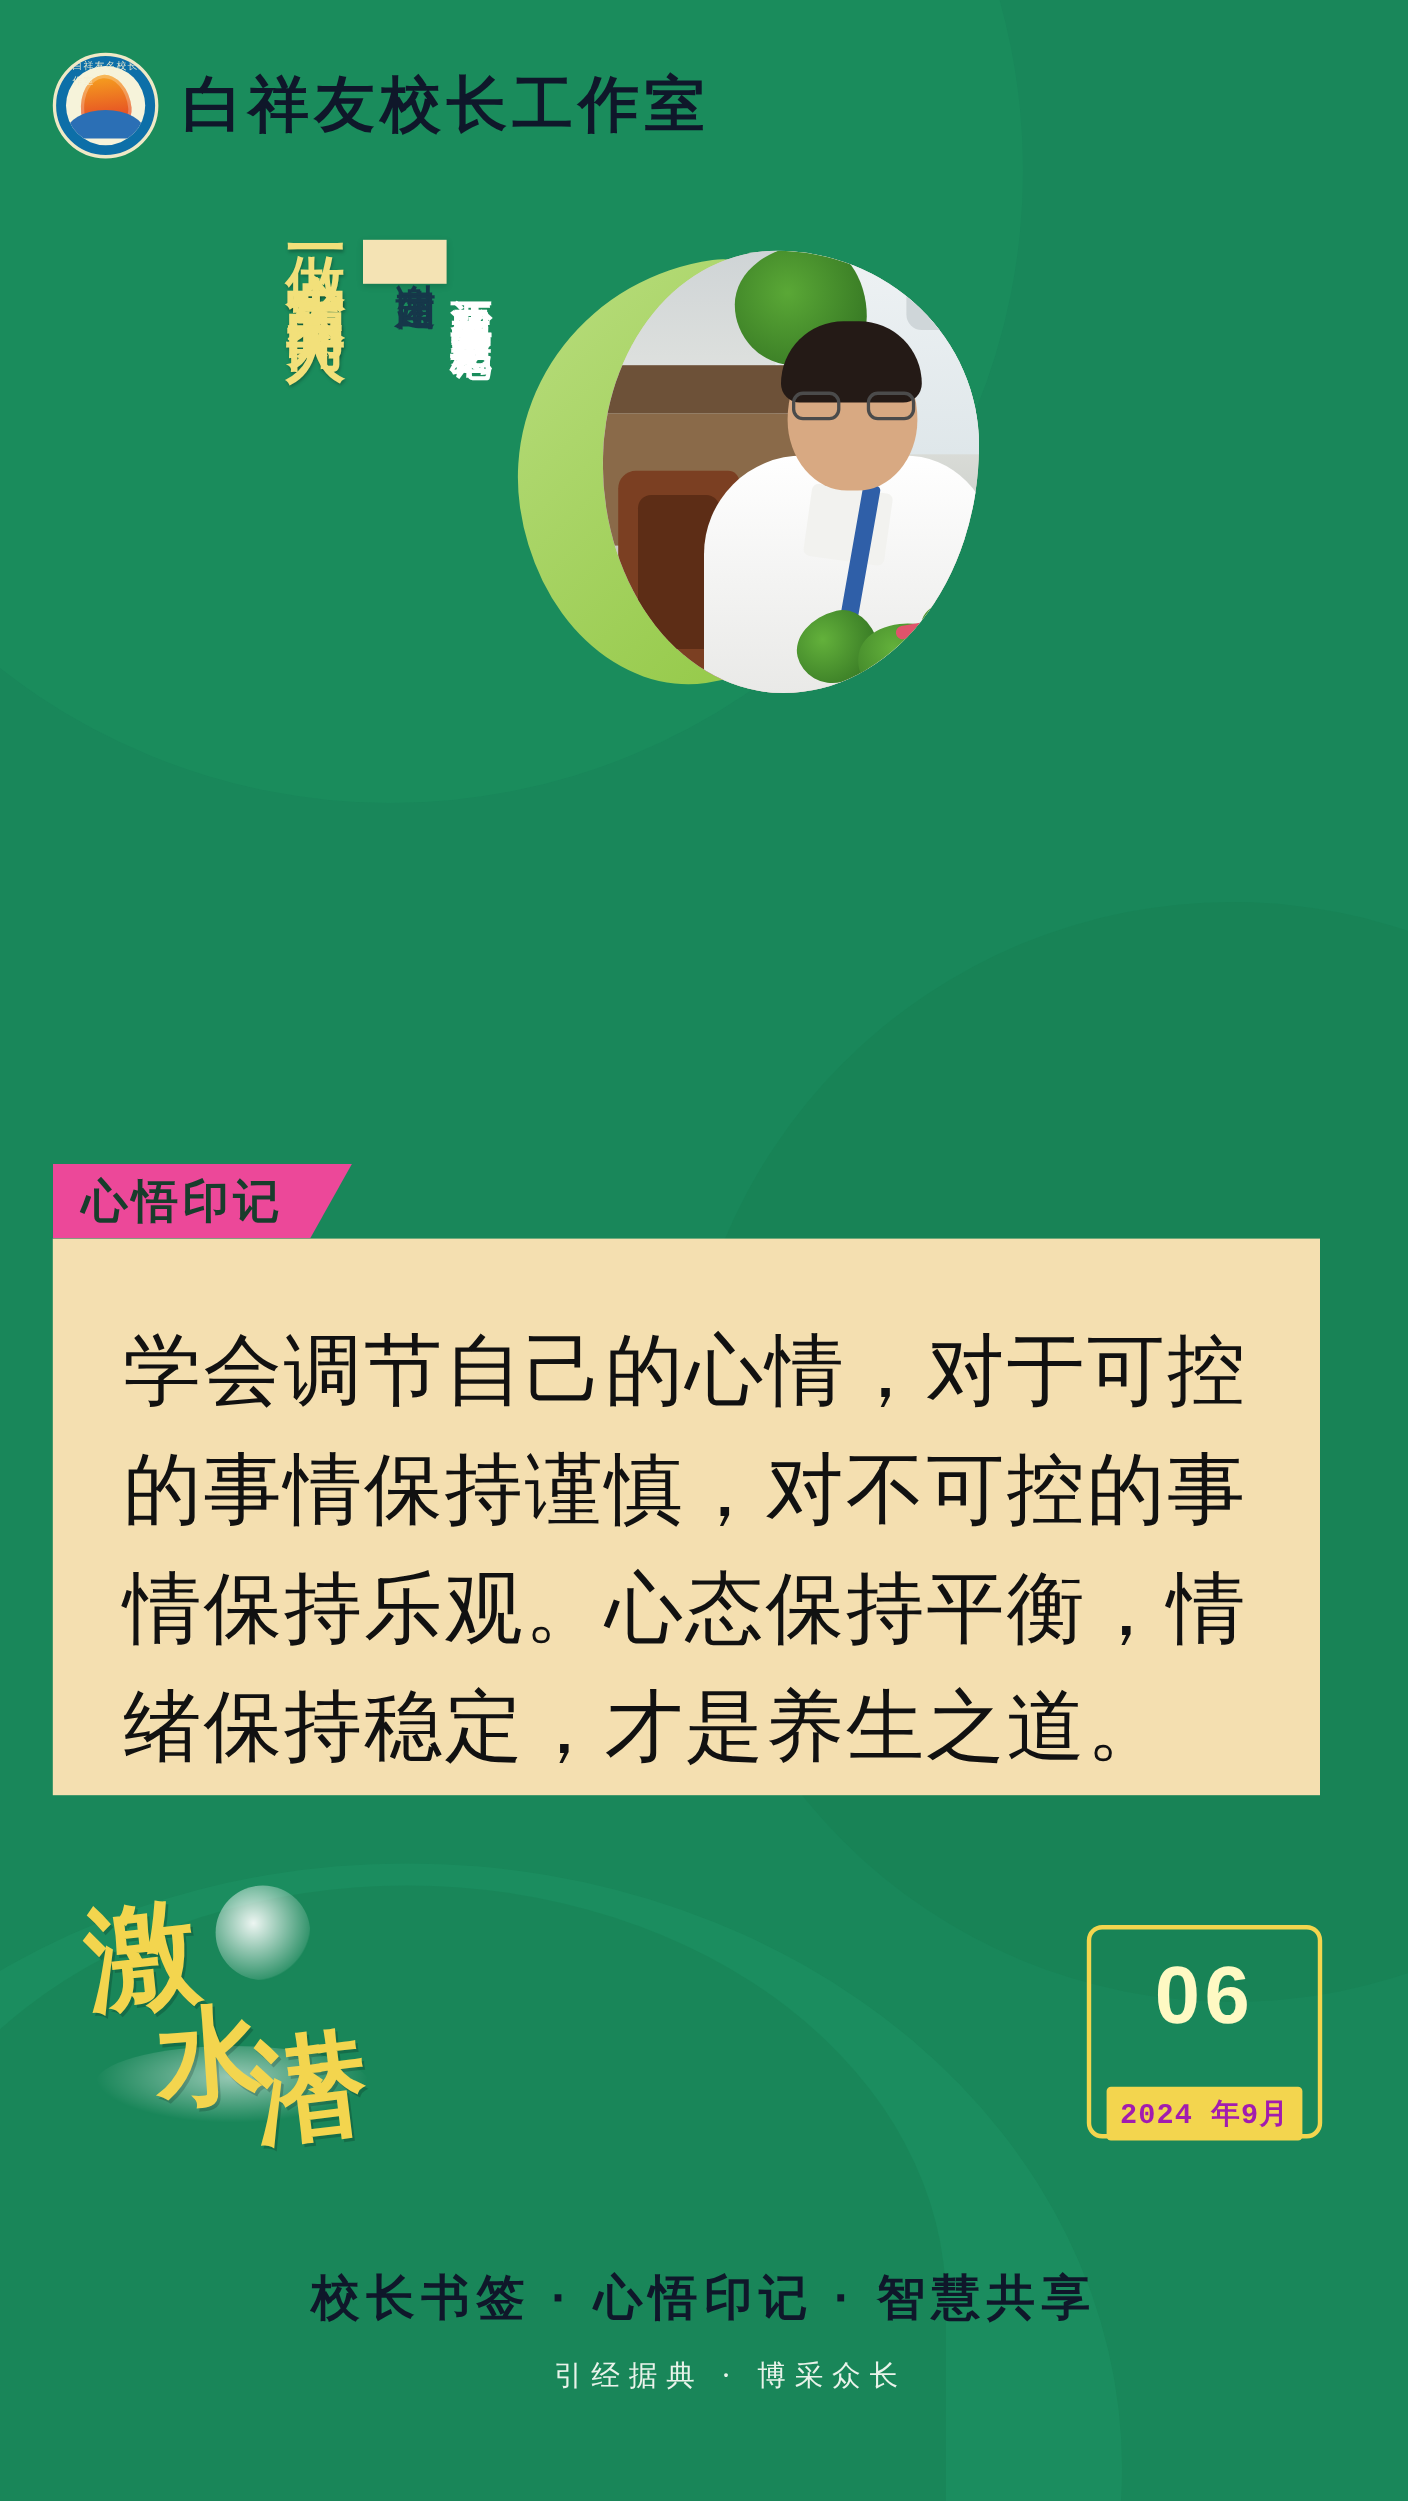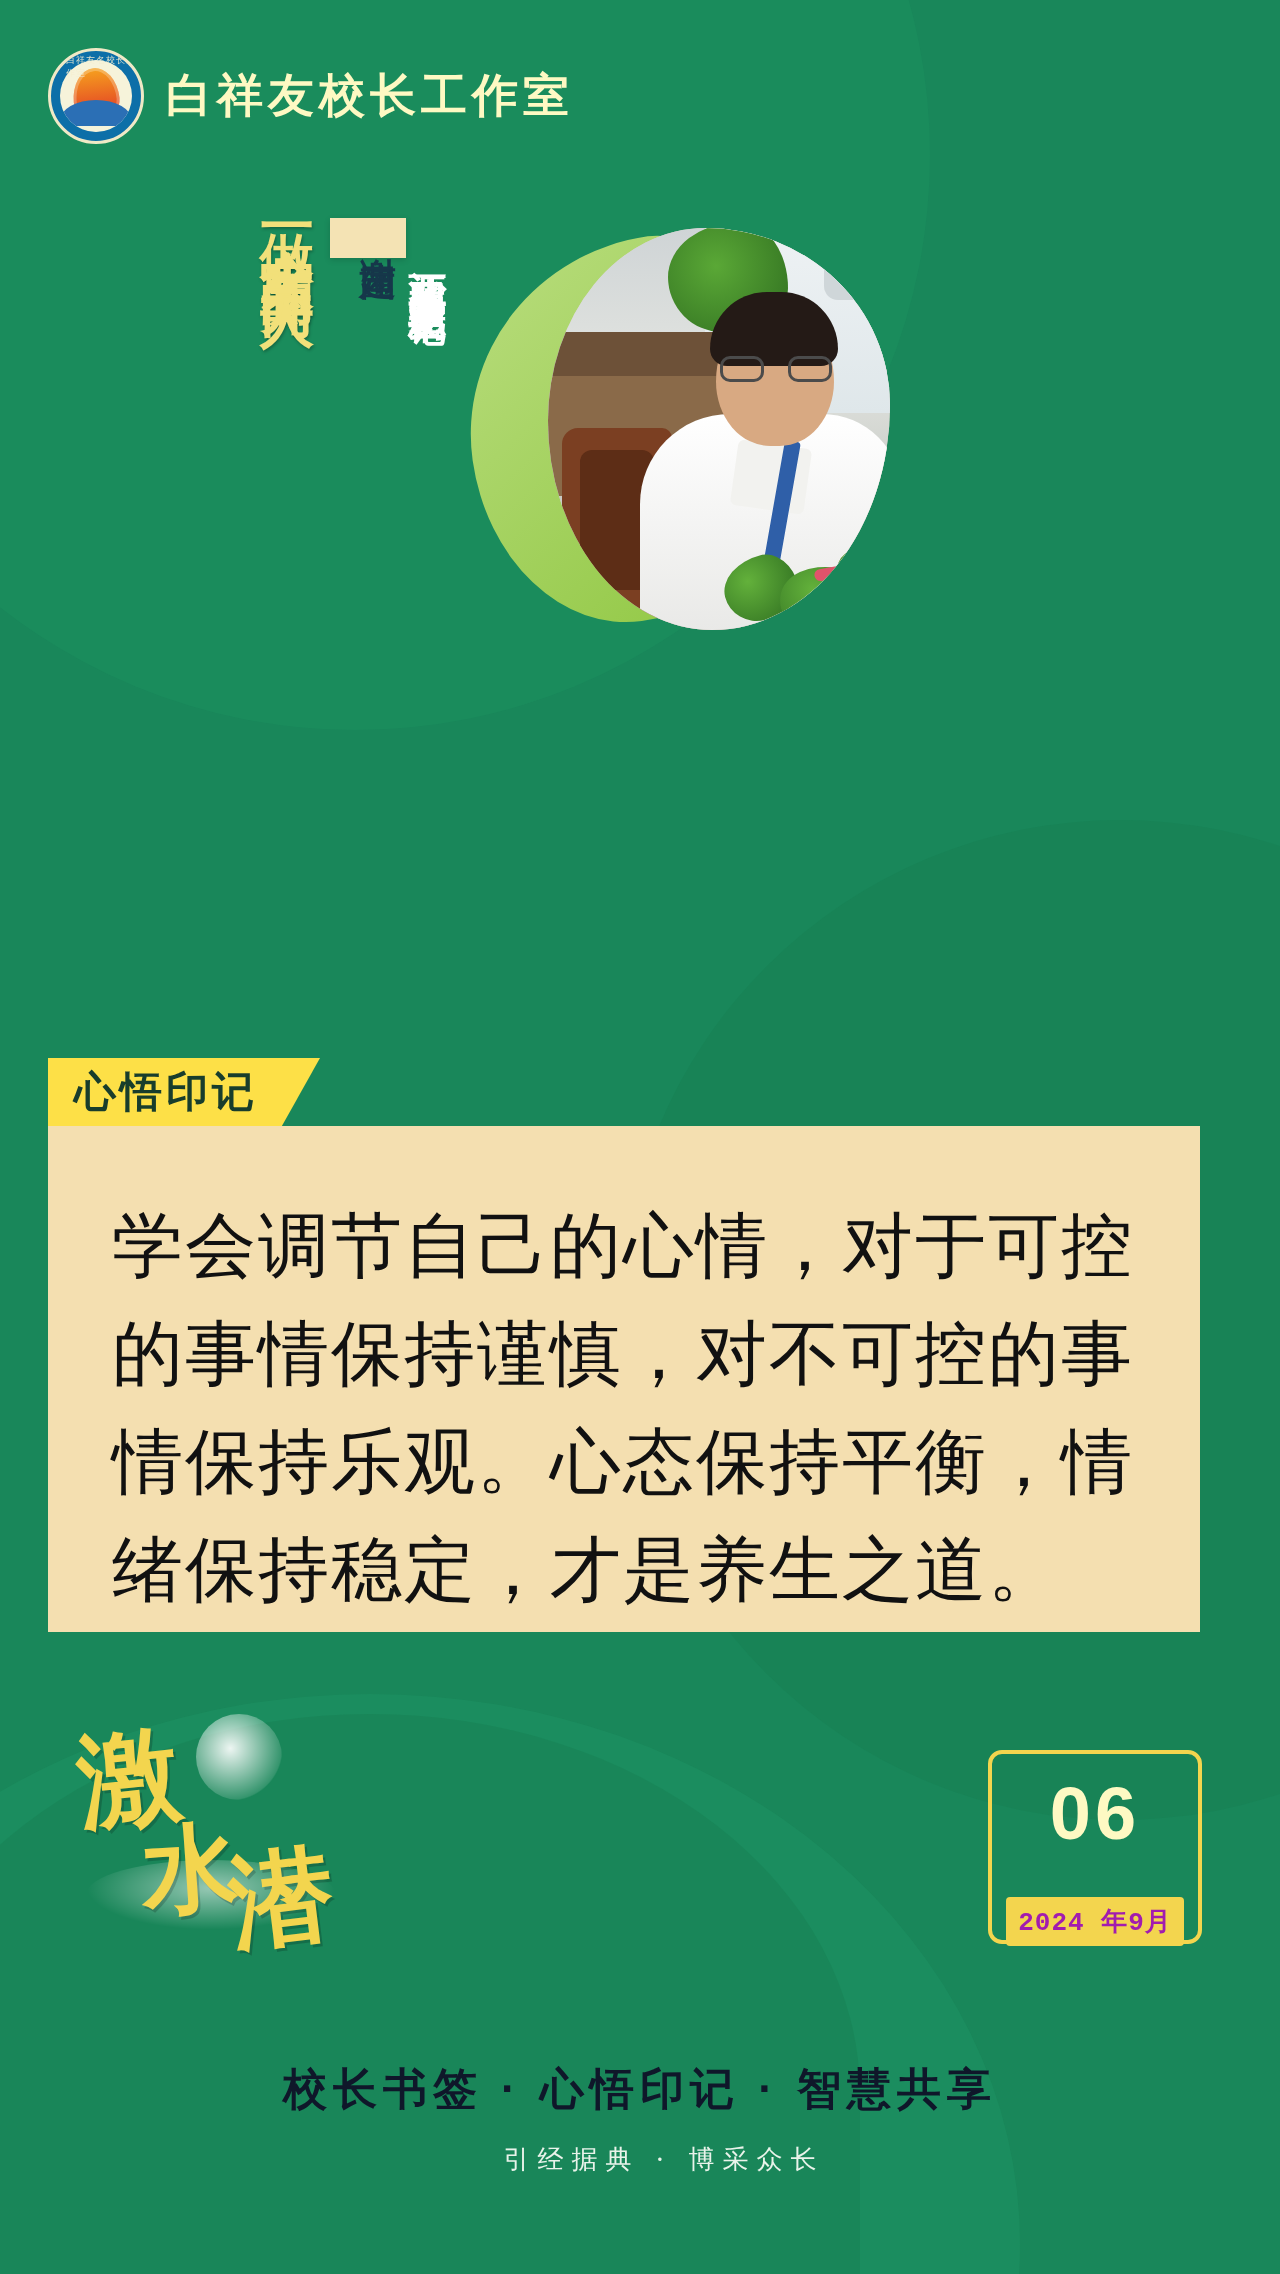--- a/index.html
+++ b/index.html
@@ -121,22 +121,22 @@
     font-size: 9px;
     letter-spacing: 1px;
     display: flex;
     align-items: flex-start;
     justify-content: center;
     padding-top: 3px;
     opacity: 0.9;
     margin-left: 15px;
   }
   .brand-title {
-    color: #fef9c3;
-    font-size: 46px;
+    color: #0f172a;
+    font-size: 55px;
     font-weight: bold;
     letter-spacing: 5px;
     font-family: "Liberation Sans", sans-serif;
     white-space: nowrap;
     text-align: right;
   }
 
   
   .vertical-title {
     position: absolute;
@@ -397,21 +397,21 @@
     transform: rotate(-10deg);
   }
 
   
   .quote-tab {
     position: absolute;
     left: 48px;
     top: 1058px;
     width: 272px;
     height: 68px;
-    background: #fde047;
+    background: #ec4899;
     z-index: 6;
     clip-path: polygon(0 0, 100% 0, 86% 100%, 0 100%);
     display: flex;
     align-items: center;
   }
   .quote-tab span {
     color: #183d2c;
     font-size: 42px;
     font-weight: bold;
     letter-spacing: 4px;

